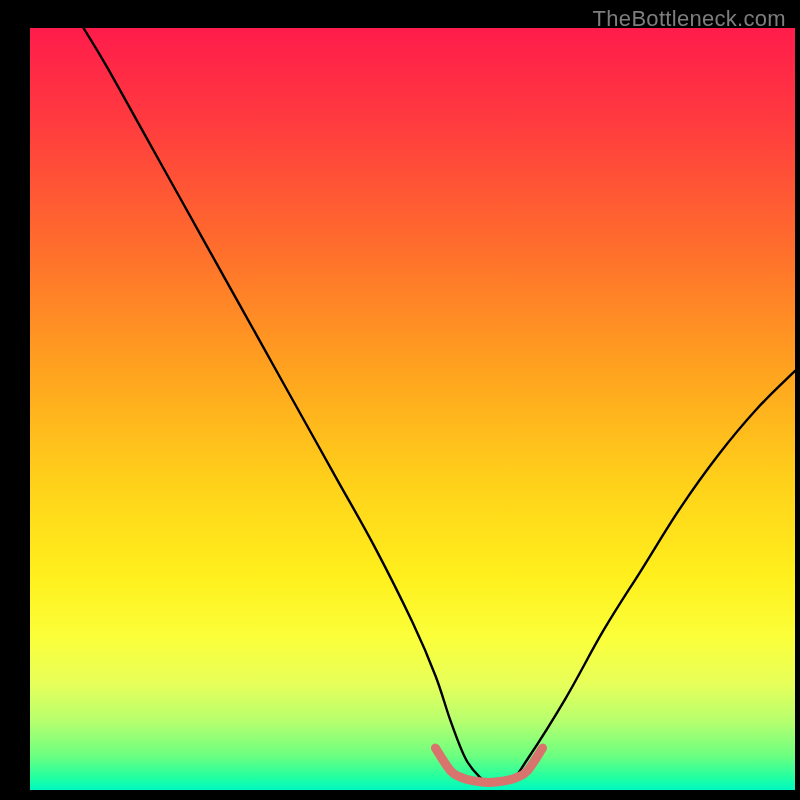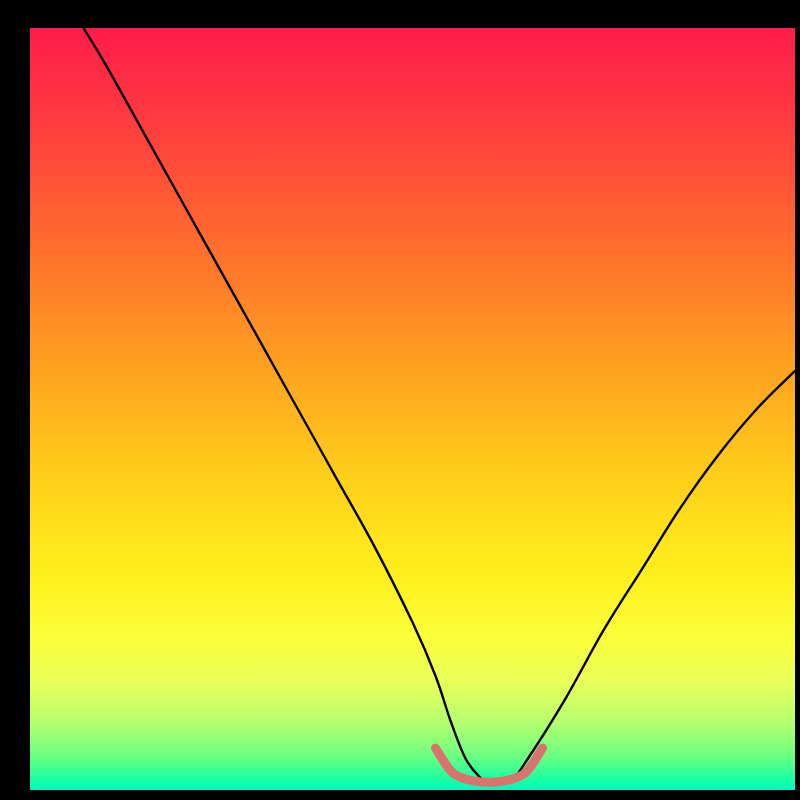--- a/index.html
+++ b/index.html
@@ -34,20 +34,21 @@
     top: 0;
     width: 800px;
     height: 800px;
     display: block;
   }
 </style>
 </head>
 <body>
 
 <div class="frame">
+  <div class="attribution">TheBottleneck.com</div>
 
   <svg class="plot" viewBox="0 0 800 800" preserveAspectRatio="none">
     <defs>
       <linearGradient id="bgGrad" x1="0" y1="0" x2="0" y2="1">
           <stop offset="0.00%" stop-color="#ff1c4b"></stop>
           <stop offset="12.00%" stop-color="#ff3a3f"></stop>
           <stop offset="28.00%" stop-color="#ff6b2d"></stop>
           <stop offset="45.00%" stop-color="#ffa31f"></stop>
           <stop offset="60.00%" stop-color="#ffd21a"></stop>
           <stop offset="72.00%" stop-color="#fff01d"></stop>

